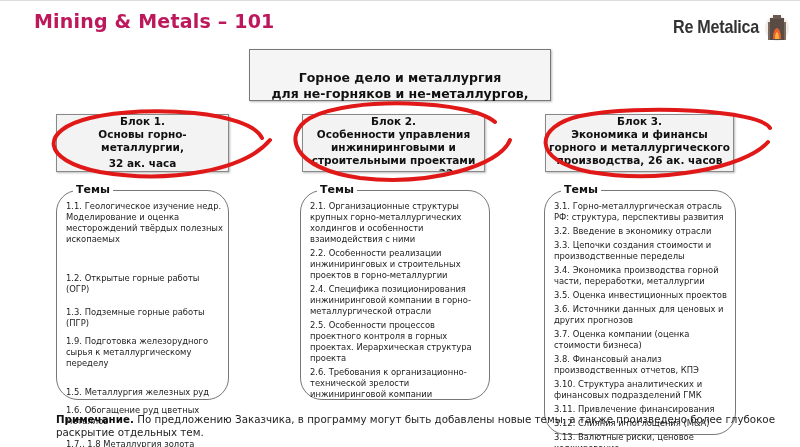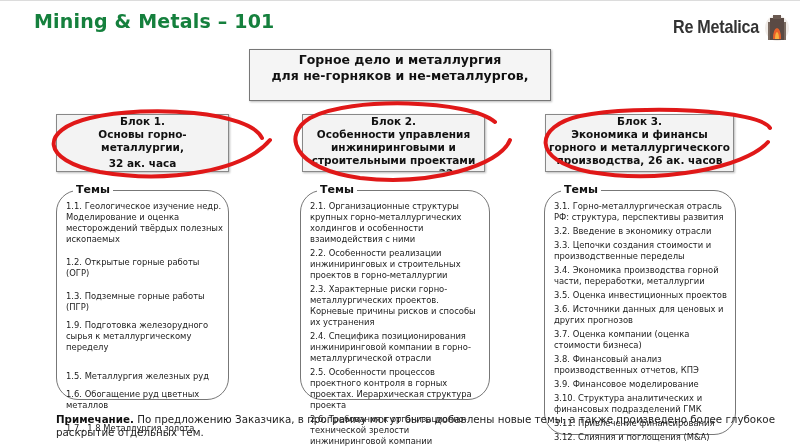--- a/index.html
+++ b/index.html
@@ -1,25 +1,25 @@
 <!DOCTYPE html>
 <html><head>
 <meta charset="utf-8">
 <style>
   html, body { margin:0; padding:0; }
   body { width:800px; height:447px; background:#ffffff; position:relative; overflow:hidden;
          font-family:"DejaVu Sans", sans-serif; color:#222; }
   .topline { position:absolute; left:0; top:0; width:800px; height:1px; background:#dcdcdc; }
-  .title { position:absolute; left:34px; top:10px; font-size:19px; font-weight:bold; color:#15803d; letter-spacing:0.2px; }
+  .title { position:absolute; left:34px; top:10px; font-size:19px; font-weight:bold; color:#be185d; letter-spacing:0.2px; }
   .logo { position:absolute; left:673px; top:12px; display:flex; align-items:center; }
   .logo-text { font-family:"Liberation Sans", sans-serif; font-weight:bold; font-size:19px; color:#333;
                transform:scaleX(0.85); transform-origin:left center; letter-spacing:-0.3px; margin-right:-10px; }
   .logo-icon { width:26px; height:30px; }
   .mainbox { position:absolute; left:249px; top:49px; width:302px; height:52px; border:1px solid #777;
-             background:#f5f5f5; box-shadow:1px 1px 2px #bbb; text-align:center; font-weight:bold; font-size:12.5px; line-height:16px; padding-top:2px; box-sizing:border-box; color:#111; }
+             background:#f5f5f5; box-shadow:1px 1px 2px #bbb; text-align:center; font-weight:bold; font-size:12.5px; line-height:16px; padding-top:20px; box-sizing:border-box; color:#111; }
   .block { position:absolute; top:114px; height:58px; border:1px solid #888; background:#f3f3f3; box-shadow:1px 1px 2px #bbb;
            text-align:center; font-weight:bold; font-size:10.5px; line-height:13px; color:#111; box-sizing:border-box;
            display:flex; flex-direction:column; }
   .b1 { left:56px; width:173px; }
   .b2 { left:302px; width:183px; }
   .b3 { left:545px; width:189px; }
   .topics { position:absolute; border:1px solid #777; border-radius:22px; box-sizing:border-box; }
   .t1 { left:56px; top:190px; width:173px; height:210px; }
   .t2 { left:300px; top:190px; width:190px; height:210px; }
   .t3 { left:544px; top:190px; width:192px; height:245px; }
@@ -75,53 +75,51 @@
   <div>Блок 3.</div>
   <div>Экономика и финансы</div>
   <div>горного и металлургического</div>
   <div>производства, 26 ак. часов</div>
 </div>
 
 <div class="topics t1">
   <div class="topics-label">Темы</div>
   <div class="list">
     <div class="it">1.1. Геологическое изучение недр. Моделирование и оценка месторождений твёрдых полезных ископаемых</div>
-    <div class="it" style="margin-top:12px">1.2. Открытые горные работы (ОГР)</div>
+    <div class="it" style="margin-top:28px">1.2. Открытые горные работы (ОГР)</div>
     <div class="it" style="margin-top:12px">1.3. Подземные горные работы (ПГР)</div>
     <div class="it">1.9. Подготовка железорудного сырья к металлургическому переделу</div>
     <div class="it" style="margin-top:18px">1.5. Металлургия железных руд</div>
     <div class="it">1.6. Обогащение руд цветных металлов</div>
     <div class="it" style="margin-top:12px">1.7., 1.8 Металлургия золота</div>
   </div>
 </div>
 
 <div class="topics t2">
   <div class="topics-label">Темы</div>
   <div class="list">
     <div class="it">2.1. Организационные структуры крупных горно-металлургических холдингов и особенности взаимодействия с ними</div>
     <div class="it">2.2. Особенности реализации инжиниринговых и строительных проектов в горно-металлургии</div>
-    <div class="it">2.3. Характерные риски горно-металлургических проектов. Корневые причины рисков и способы их устранения</div>
     <div class="it">2.4. Специфика позиционирования инжиниринговой компании в горно-металлургической отрасли</div>
     <div class="it">2.5. Особенности процессов проектного контроля в горных проектах. Иерархическая структура проекта</div>
     <div class="it">2.6. Требования к организационно-технической зрелости инжиниринговой компании</div>
   </div>
 </div>
 
 <div class="topics t3">
   <div class="topics-label">Темы</div>
   <div class="list">
     <div class="it">3.1. Горно-металлургическая отрасль РФ: структура, перспективы развития</div>
     <div class="it">3.2. Введение в экономику отрасли</div>
     <div class="it">3.3. Цепочки создания стоимости и производственные переделы</div>
     <div class="it">3.4. Экономика производства горной части, переработки, металлургии</div>
     <div class="it">3.5. Оценка инвестиционных проектов</div>
     <div class="it">3.6. Источники данных для ценовых и других прогнозов</div>
     <div class="it">3.7. Оценка компании (оценка стоимости бизнеса)</div>
     <div class="it">3.8. Финансовый анализ производственных отчетов, КПЭ</div>
-    <div class="it">3.9.  Финансовое моделирование</div>
     <div class="it">3.10.  Структура аналитических и финансовых подразделений ГМК</div>
     <div class="it">3.11.  Привлечение финансирования</div>
     <div class="it">3.12. Слияния и поглощения (M&amp;A)</div>
     <div class="it">3.13. Валютные риски, ценовое хеджирование</div>
   </div>
 </div>
 
 <div class="note">
   <b>Примечание.</b><span> По предложению Заказчика, в программу могут быть добавлены новые темы, а также произведено более глубокое раскрытие отдельных тем.</span>
 </div>

